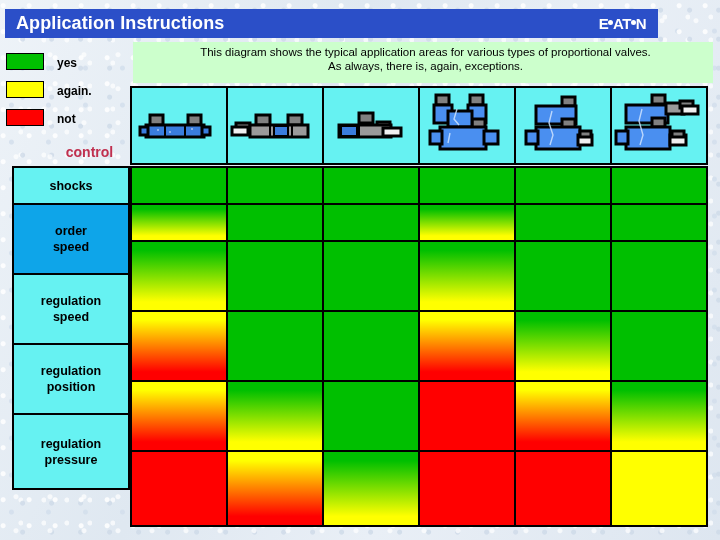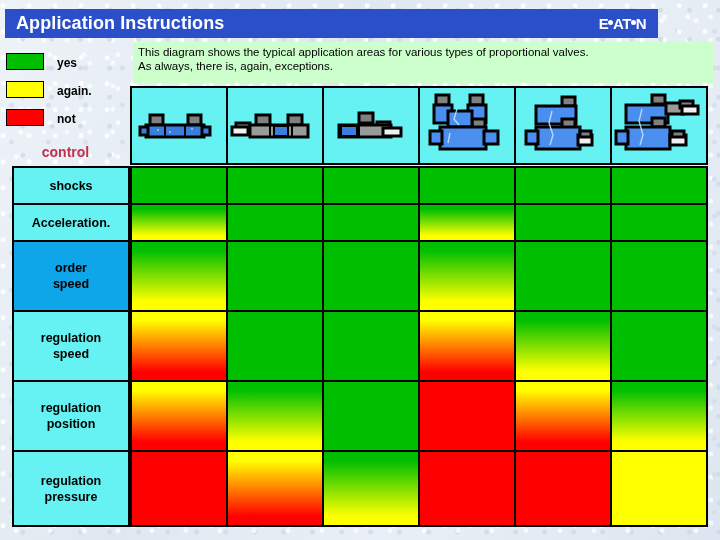--- a/index.html
+++ b/index.html
@@ -101,32 +101,34 @@
   
   .control-caption {
     position: absolute;
     left: 0px;
     top: 144px;
     width: 131px;
     text-align: center;
     font-size: 14px;
     font-weight: bold;
     color: #c0304f;
+    padding-left: 24px;
   }
 
   
   .descbox {
     position: absolute;
     left: 133px;
     top: 42px;
     width: 580px;
     height: 41px;
     background: #ccffcc;
     box-sizing: border-box;
     padding: 3px 0 0 5px;
+    text-align: center;
   }
   .descbox p {
     margin: 0;
     font-size: 11.5px;
     line-height: 14px;
     color: #000000;
   }
 
   
   .rowlabels {
@@ -338,21 +340,20 @@
       </g>
       <g stroke="#cfe4ff" stroke-width="1.4" fill="none" opacity="0.85">
         <path d="M28 16 L25 28 L29 42 L26 52"></path>
       </g>
     </svg>
   </div>
 </div>
 
 <div class="rowlabels">
     <div class="rowlabel" style="height: 37px; background: rgb(102, 242, 242);">shocks</div>
-    <div class="rowlabel" style="height: 37px; background: rgb(102, 242, 242);">Acceleration.</div>
     <div class="rowlabel" style="height: 70px; background: #0ea5e9;">order<br>speed</div>
     <div class="rowlabel" style="height: 70px; background: rgb(102, 242, 242);">regulation<br>speed</div>
     <div class="rowlabel" style="height: 70px; background: rgb(102, 242, 242);">regulation<br>position</div>
     <div class="rowlabel" style="height: 73px; background: rgb(102, 242, 242);">regulation<br>pressure</div>
   </div>
 
 <div class="grid">
     <div class="gridrow" style="height: 37px;">
       <div class="gridcell" title="yes" style="background: rgb(0, 191, 0);"></div>
       <div class="gridcell" title="yes" style="background: rgb(0, 191, 0);"></div>

